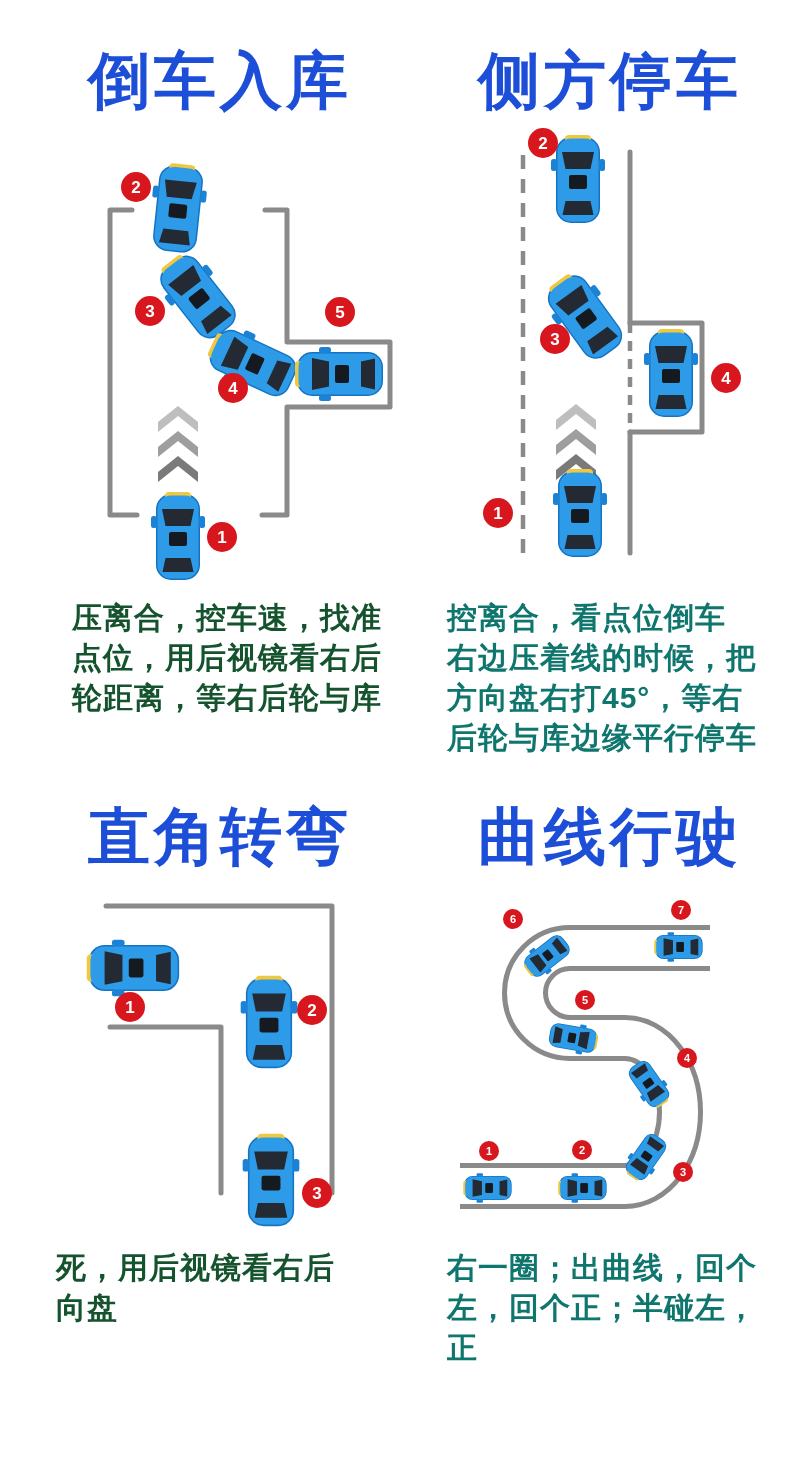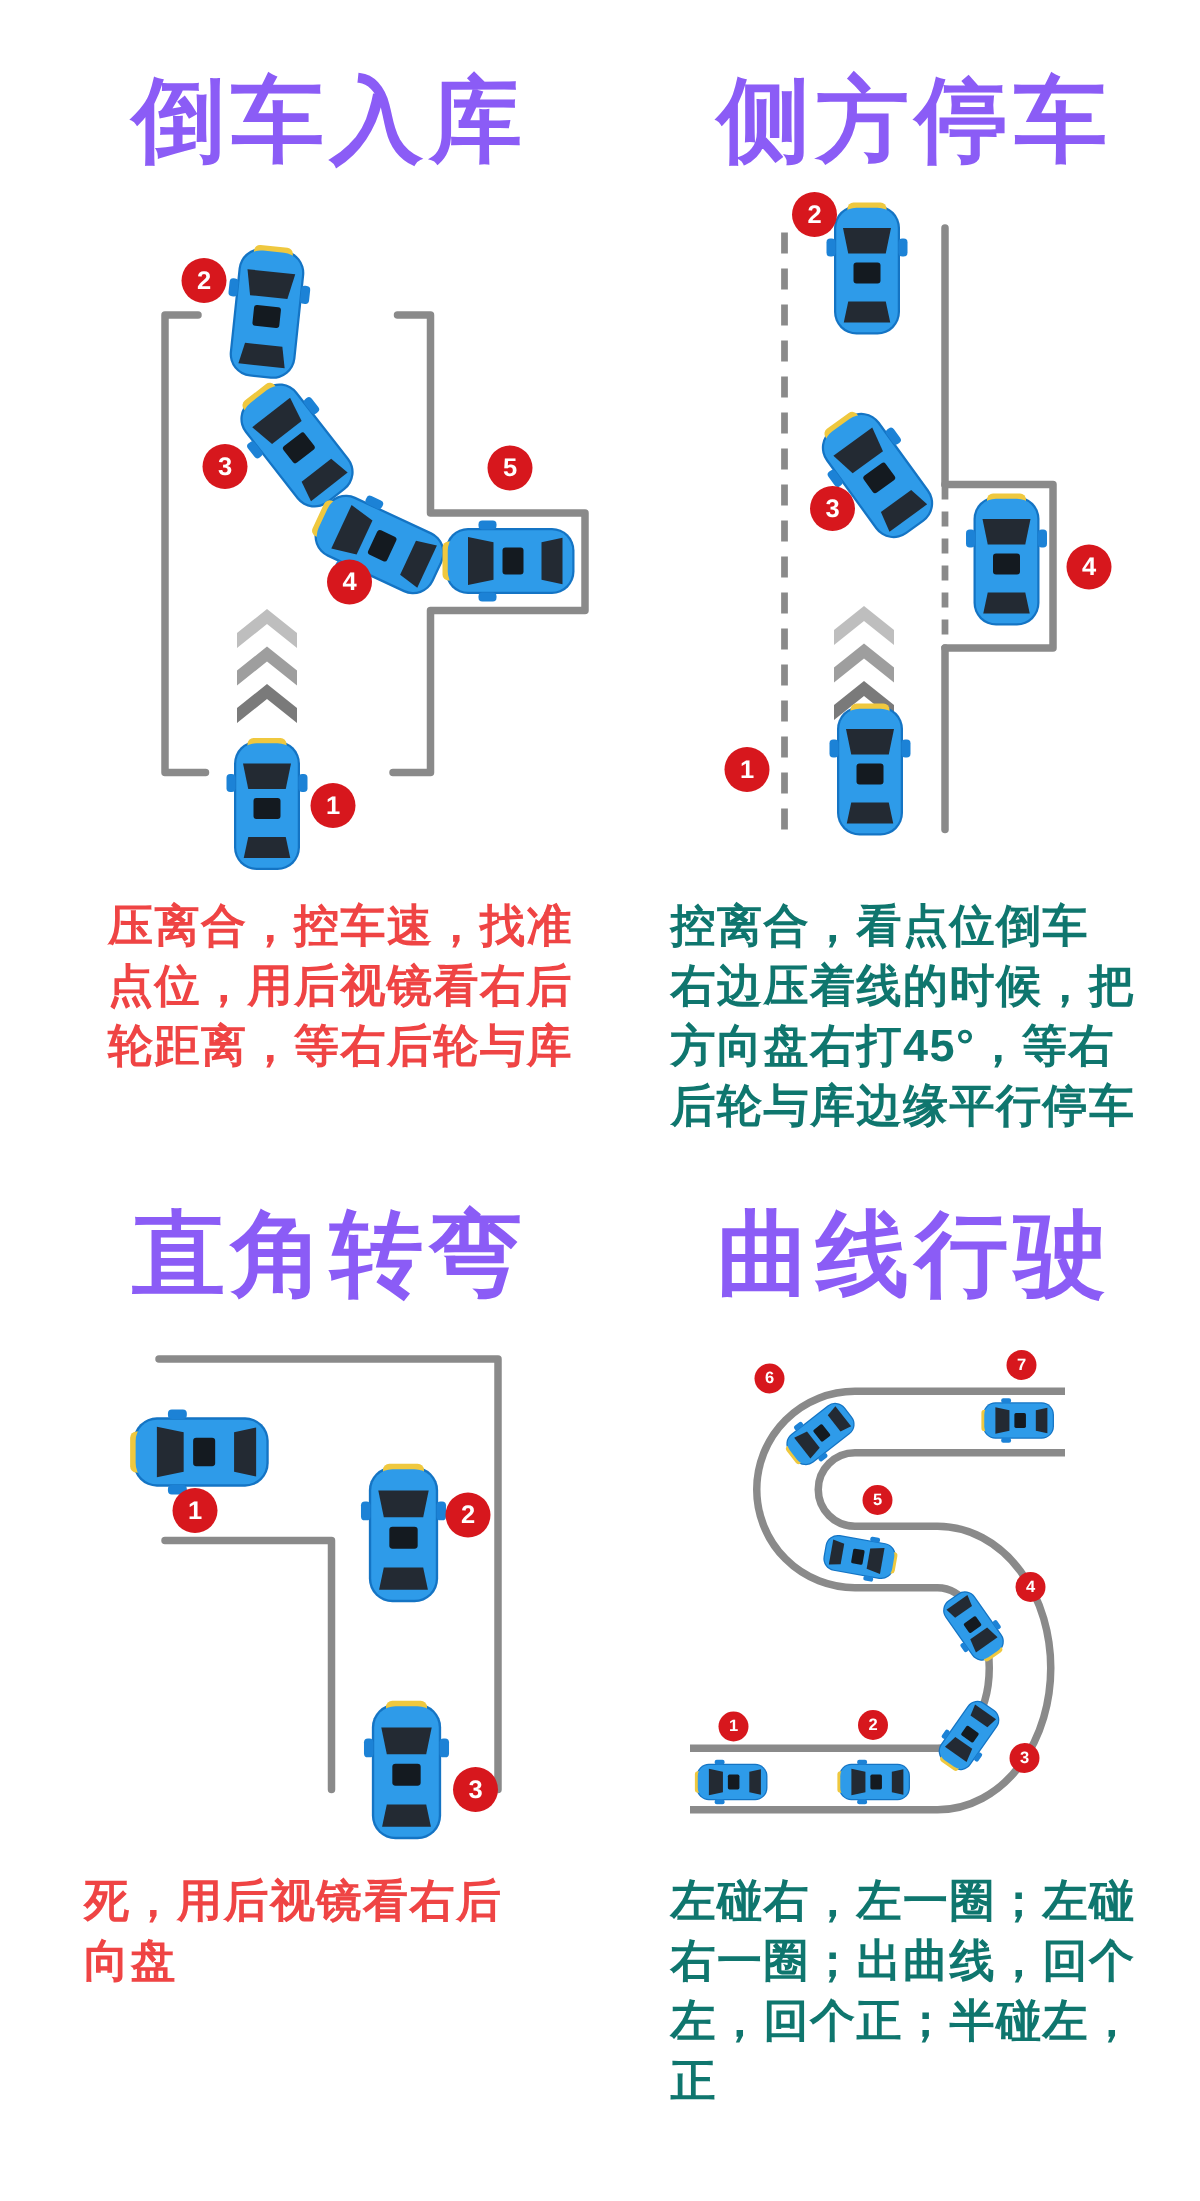--- a/index.html
+++ b/index.html
@@ -1,23 +1,23 @@
 <!DOCTYPE html>
 <html><head>
 <meta charset="utf-8">
 <style>
   html,body{margin:0;padding:0;background:#ffffff;}
   #canvas{position:relative;width:800px;height:1467px;background:#ffffff;overflow:hidden;
           font-family:"Liberation Sans","DejaVu Sans",sans-serif;}
-  .qtitle{position:absolute;margin:0;color:#8b5cf6;font-size:62px;font-weight:900;
+  .qtitle{position:absolute;margin:0;color:#1d4ed8;font-size:62px;font-weight:900;
           text-align:center;letter-spacing:4px;line-height:70px;white-space:nowrap;}
   .diagram{position:absolute;}
   .note{position:absolute;font-size:30px;font-weight:800;line-height:40px;letter-spacing:1px;}
   .note .nline{white-space:nowrap;}
-  .blue{color:#ef4444;}
+  .blue{color:#14532d;}
   .red{color:#0f766e;}
   .track{fill:none;stroke:#8A8A8A;stroke-width:5;stroke-linecap:round;stroke-linejoin:round;}
   .dash{stroke-dasharray:14 10;stroke-width:4.5;stroke-linecap:butt;}
   .dash2{stroke-dasharray:10 8;stroke-width:4.5;stroke-linecap:butt;}
   .sgray{fill:none;stroke:#8A8A8A;stroke-width:46;stroke-linecap:butt;}
   .swhite{fill:none;stroke:#ffffff;stroke-width:36;stroke-linecap:butt;}
   .badge circle{fill:#D7171D;}
   .badge text{fill:#ffffff;font-size:17px;font-weight:800;text-anchor:middle;
               dominant-baseline:central;font-family:"Liberation Sans",sans-serif;}
   .badge.small text{font-size:11px;}
@@ -204,20 +204,19 @@
         <circle r="10"></circle>
           <text>6</text>
         </g>
       <g class="badge small" transform="translate(251,30)">
         <circle r="10"></circle>
           <text>7</text>
         </g>
     </svg>
 
     <div class="note red" style="left:447px;top:1248px;width:320px">
-      <div class="nline">左碰右，左一圈；左碰</div>
       <div class="nline">右一圈；出曲线，回个</div>
       <div class="nline">左，回个正；半碰左，</div>
       <div class="nline">正</div>
     </div>
   </section>
 
 </div>
 
 </body></html>

